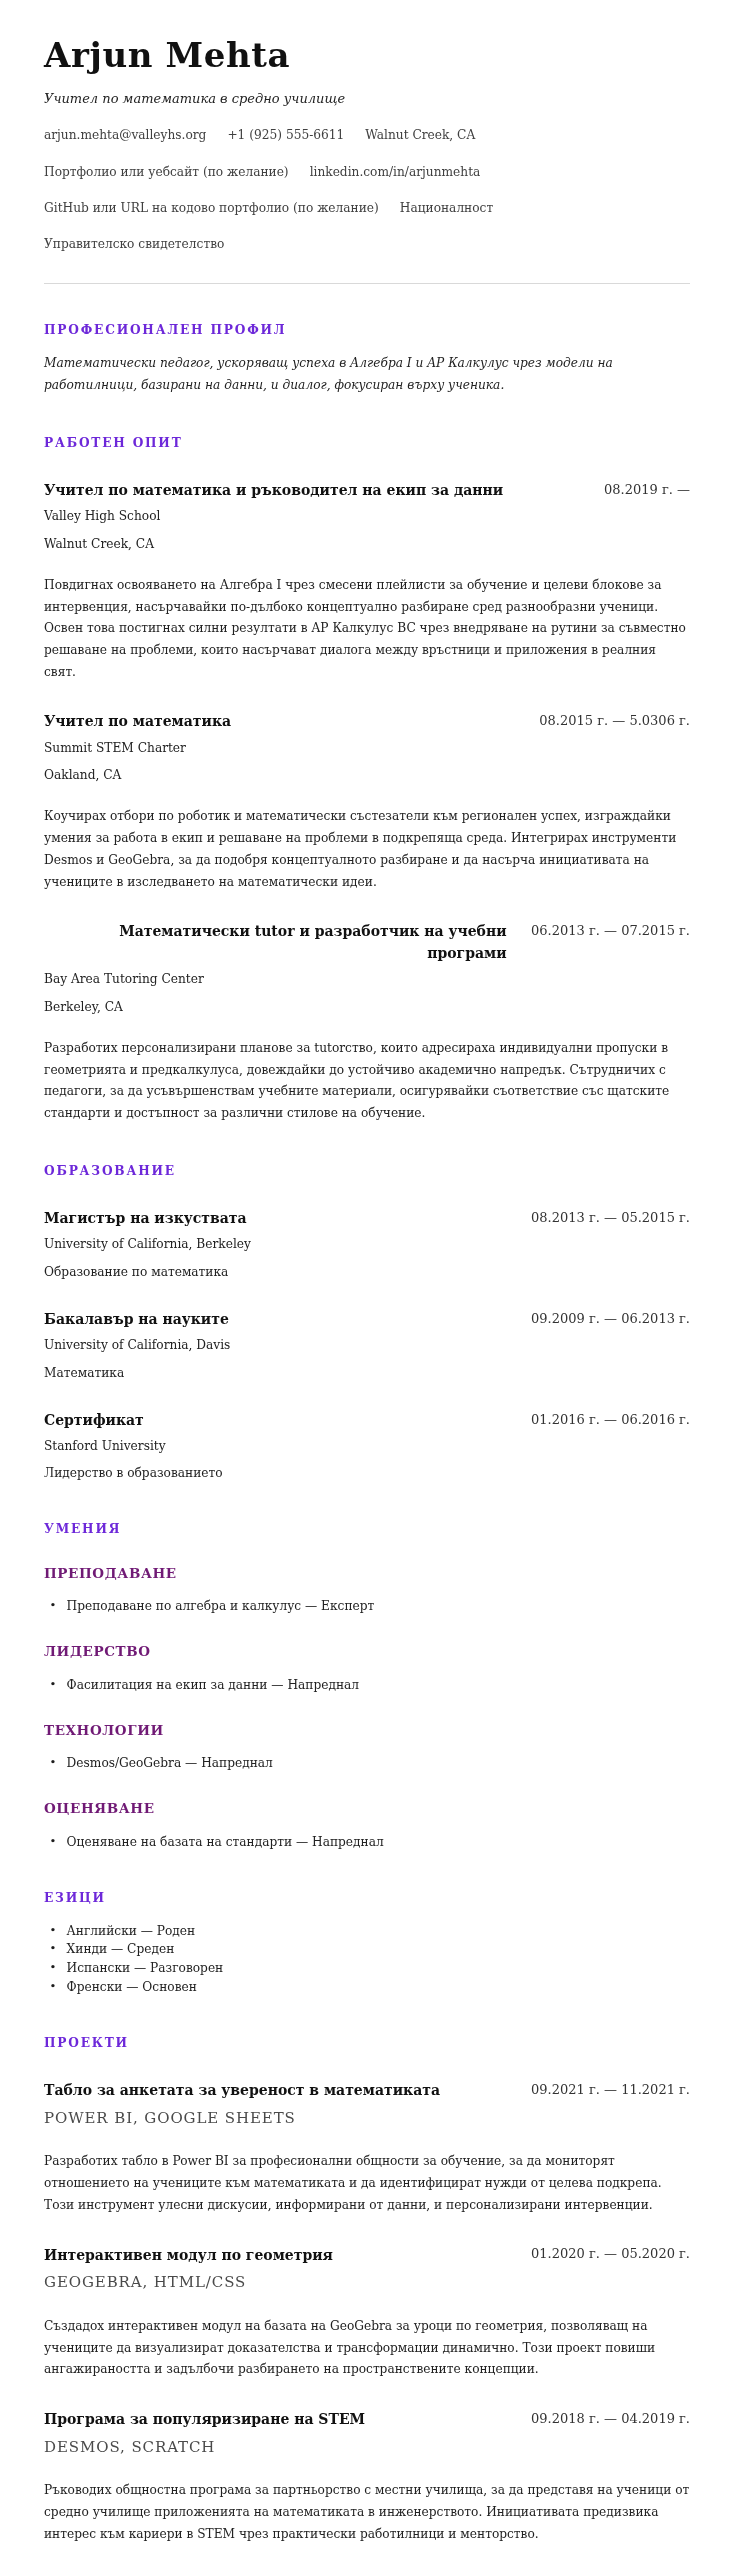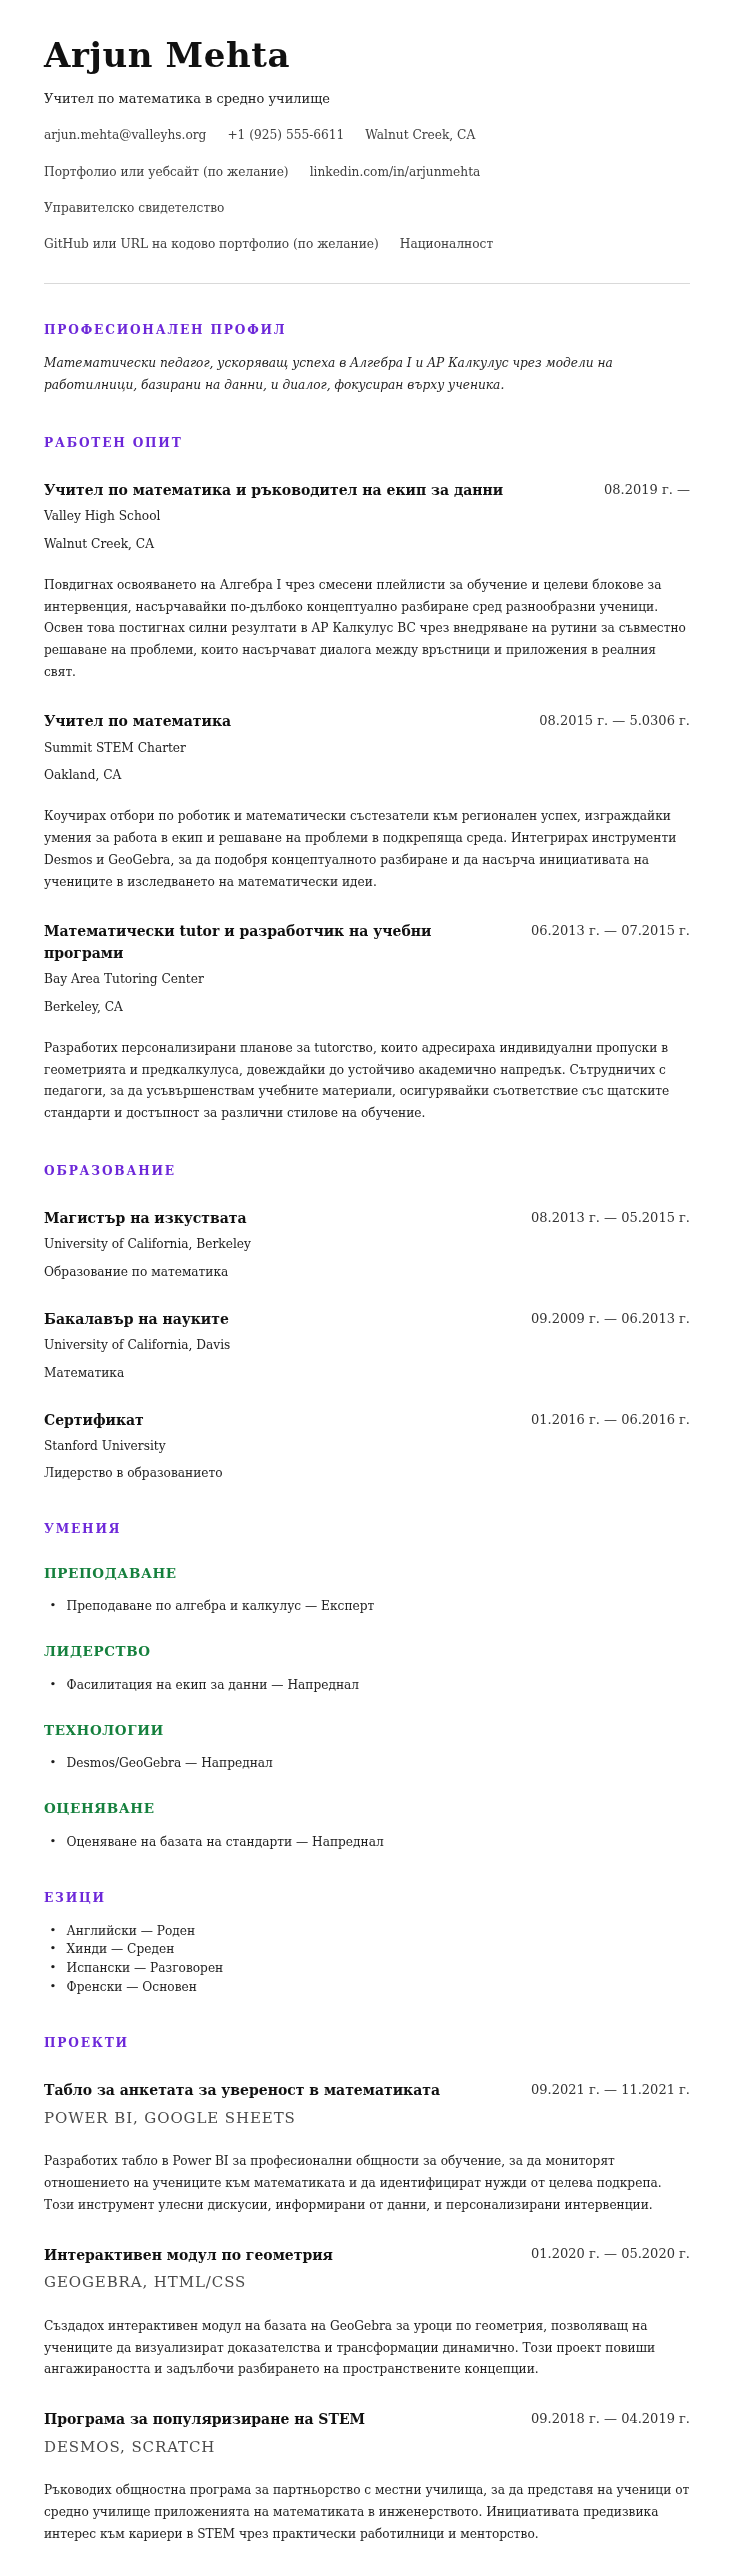--- a/index.html
+++ b/index.html
@@ -16,21 +16,21 @@
 
   
   .name {
     font-size: 34px;
     font-weight: 700;
     color: #111111;
     letter-spacing: 0.6px;
     margin-top: 7.3px;
     line-height: 1.15;
   }
-  .headline { font-size: 13px; margin-top: 13.5px; line-height: 1.5; }
+  .headline { font-size: 13px; margin-top: 13.5px; line-height: 1.5; font-style: italic; }
   .contact-row {
     display: flex;
     flex-wrap: wrap;
     column-gap: 21px;
     row-gap: 3.7px;
     margin-top: 18px;
     font-size: 12.2px;
     line-height: 1.5;
     color: #404040;
   }
@@ -58,20 +58,21 @@
     justify-content: space-between;
     align-items: flex-start;
     column-gap: 24.5px;
   }
   .entry-title {
     font-size: 14px;
     font-weight: 700;
     color: #111111;
     line-height: 1.55;
     max-width: 502px;
+    text-align: right;
   }
   .entry-dates {
     font-size: 13px;
     color: #333333;
     white-space: nowrap;
     padding-top: 1.8px;
     text-align: right;
   }
   .entry-org   { font-size: 12.2px; margin-top: 5.5px;  line-height: 1.5; }
   .entry-sub   { font-size: 12.2px; margin-top: 9.2px; line-height: 1.5; }
@@ -83,21 +84,21 @@
     line-height: 1.5;
   }
   .entry-desc { font-size: 12.2px; line-height: 1.78; margin-top: 22px; }
 
   
   .skill-group { margin-top: 26px; }
   .skill-group-name {
     font-size: 13.5px;
     font-weight: 700;
     letter-spacing: 0.6px;
-    color: #15803d;
+    color: #701a75;
     line-height: 1.4;
   }
   ul.bullets { list-style: none; margin-top: 14.7px; }
   ul.bullets li {
     position: relative;
     padding-left: 22.6px;
     font-size: 12.2px;
     line-height: 1.55;
     margin-top: 0;
   }
@@ -122,25 +123,25 @@
     <div class="contact-row">
       <span>arjun.mehta@valleyhs.org</span>
       <span>+1 (925) 555-6611</span>
       <span>Walnut Creek, CA</span>
     </div>
     <div class="contact-row">
       <span>Портфолио или уебсайт (по желание)</span>
       <span>linkedin.com/in/arjunmehta</span>
     </div>
     <div class="contact-row">
-      <span>Управителско свидетелство</span>
-    </div>
-    <div class="contact-row">
       <span>GitHub или URL на кодово портфолио (по желание)</span>
       <span>Националност</span>
+    </div>
+    <div class="contact-row">
+      <span>Управителско свидетелство</span>
     </div>
 
     <hr class="header-divider">
   </header>
 
   <section class="section">
     <h2 class="section-heading">ПРОФЕСИОНАЛЕН ПРОФИЛ</h2>
     <p class="lead-text">Математически педагог, ускоряващ успеха в Алгебра I и AP Калкулус чрез модели на работилници, базирани на данни, и диалог, фокусиран върху ученика.</p>
   </section>
 

